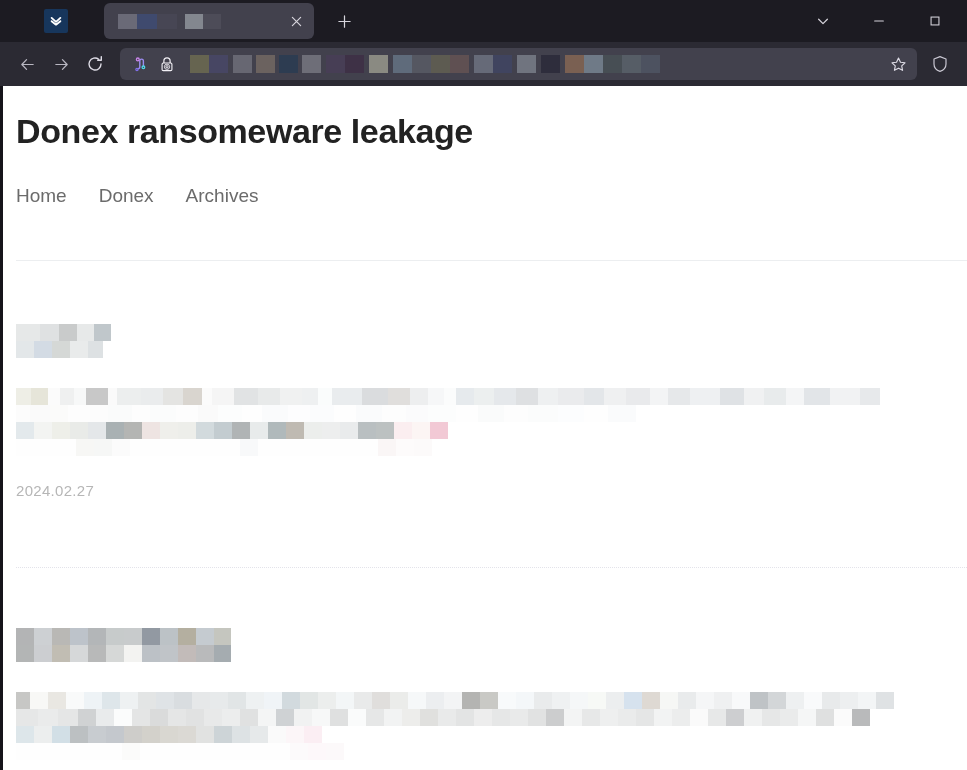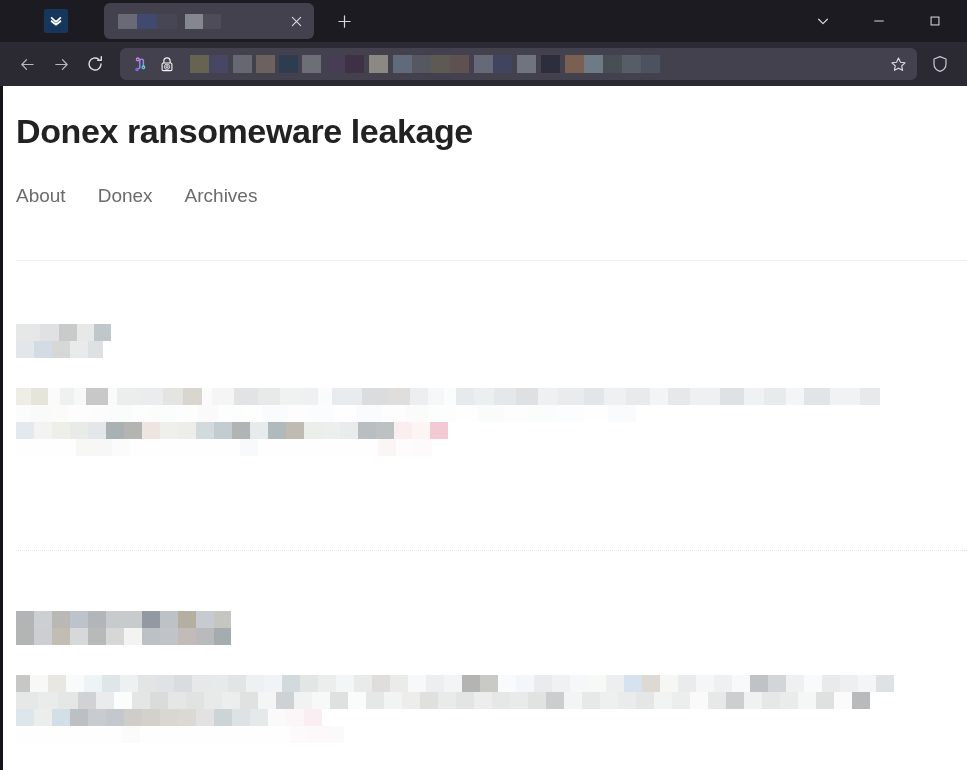--- a/index.html
+++ b/index.html
@@ -372,21 +372,21 @@
       </svg>
     </div>
   </div>
 
   <div class="viewport">
     <div class="page">
 
       <h1 class="site-title">Donex ransomeware leakage</h1>
 
       <nav class="site-nav">
-        <a href="#">About</a>
+        <a href="#">Home</a>
         <a href="#">Donex</a>
         <a href="#">Archives</a>
       </nav>
 
       <div class="rule-solid"></div>
 
       <article class="post">
         <div class="spacer-1"></div>
         <div class="post-title-redacted">
             <div style="display: flex; width: 100%; height: 17px;">
@@ -513,20 +513,21 @@
               <span style="width: 18px; height: 100%; flex: 0 0 auto; background: rgb(251, 251, 251);"></span>
               <span style="width: 110px; height: 100%; flex: 0 0 auto; background: rgb(254, 254, 254);"></span>
               <span style="width: 18px; height: 100%; flex: 0 0 auto; background: rgb(248, 249, 250);"></span>
               <span style="width: 120px; height: 100%; flex: 0 0 auto; background: rgb(254, 254, 254);"></span>
               <span style="width: 18px; height: 100%; flex: 0 0 auto; background: rgb(250, 246, 246);"></span>
               <span style="width: 18px; height: 100%; flex: 0 0 auto; background: rgb(253, 251, 251);"></span>
               <span style="width: 18px; height: 100%; flex: 0 0 auto; background: rgb(252, 250, 250);"></span>
             </div>
           </div>
         <div class="spacer-3"></div>
+        <div class="post-date">2024.02.27</div>
       </article>
 
       <div class="spacer-4"></div>
       <div class="rule-dotted"></div>
 
       <article class="post">
         <div class="spacer-5"></div>
         <div class="post-title-redacted">
             <div style="display: flex; width: 100%; height: 17px;">
               <span style="width: 18px; height: 100%; flex: 0 0 auto; background: rgb(179, 180, 181);"></span>

